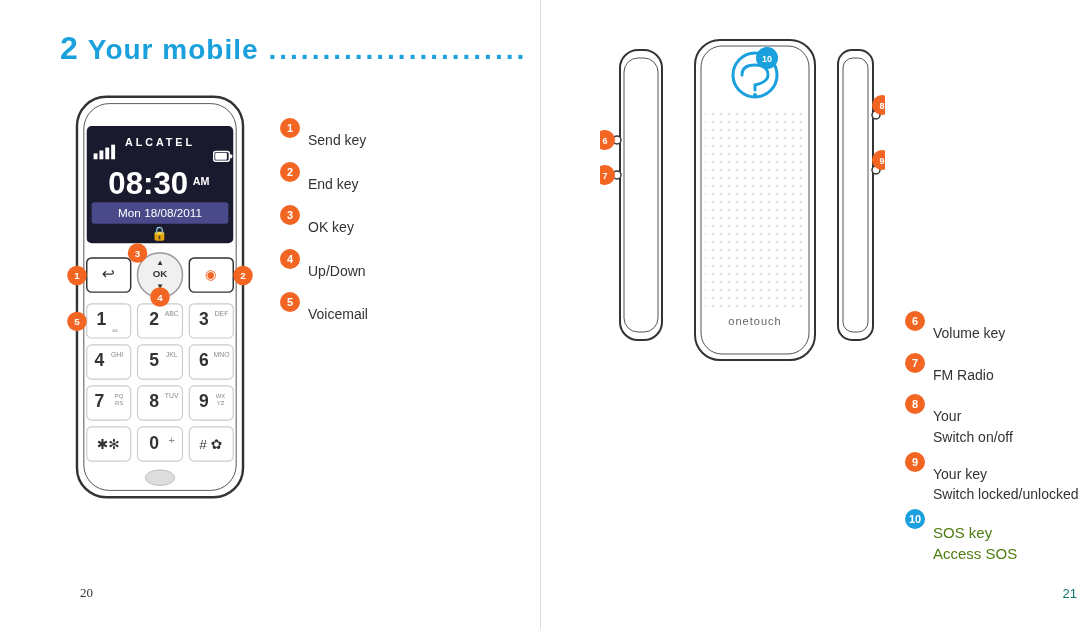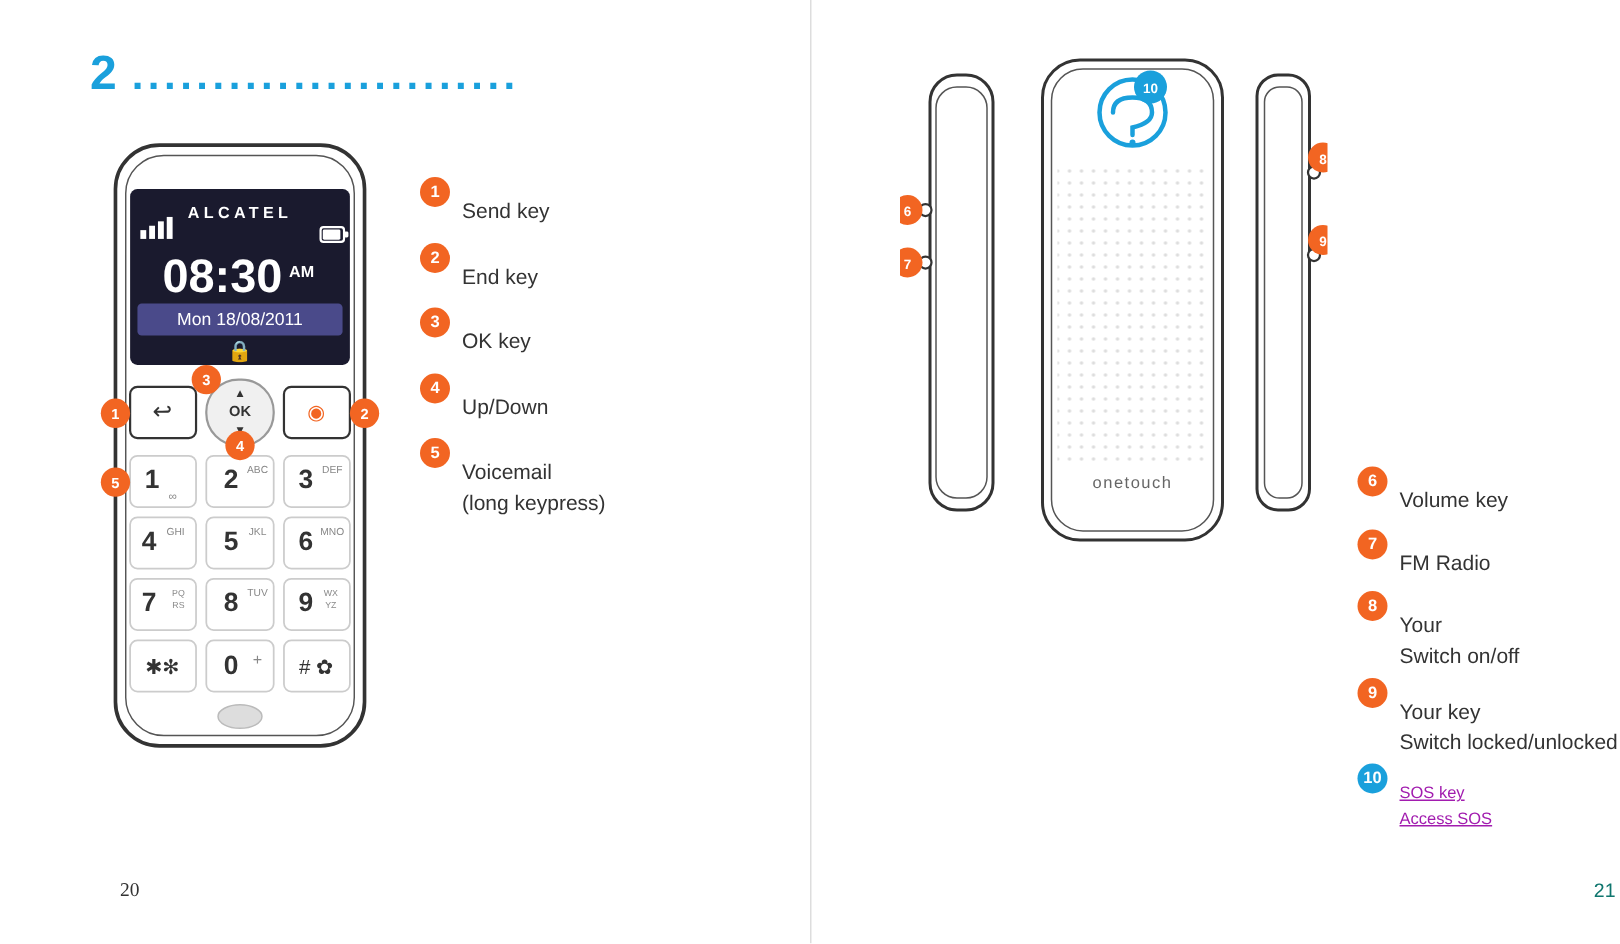--- a/index.html
+++ b/index.html
@@ -172,42 +172,42 @@
 
     .right-feature-sub {
       font-size: 14px;
       color: #333;
       margin-left: 28px;
       margin-top: -6px;
       margin-bottom: 6px;
     }
 
     .sos-text {
-      color: #a21caf;
-      font-size: 11px;
-      text-decoration: underline;
+      color: #4d7c0f;
+      font-size: 15px;
     }
 
     .divider-line {
       position: absolute;
       top: 0;
       bottom: 0;
       left: 540px;
       width: 1px;
       background: #ddd;
     }
   </style>
 </head>
 <body>
 
 <div class="page-container">
 
   <div class="left-page">
     <div class="chapter-heading">
       <span class="chapter-number">2</span>
+      <span class="chapter-title">Your mobile</span>
       <span class="chapter-dots">........................</span>
     </div>
 
     <div class="left-content">
 
       <div class="phone-container">
         <svg class="phone-svg" viewBox="0 0 200 430" xmlns="http://www.w3.org/2000/svg">
 
           <rect x="15" y="10" width="170" height="410" rx="30" ry="30" fill="white" stroke="#333" stroke-width="2.5"></rect>
 
@@ -328,21 +328,20 @@
           <span class="feature-text">OK key</span>
         </div>
         <div class="feature-item">
           <div class="feature-badge">4</div>
           <span class="feature-text">Up/Down</span>
         </div>
         <div class="feature-item">
           <div class="feature-badge">5</div>
           <span class="feature-text">Voicemail</span>
         </div>
-        <div class="feature-sub">(long keypress)</div>
       </div>
     </div>
 
     <div class="page-num-left">20</div>
   </div>
 
   <div class="divider-line"></div>
 
   <div class="right-page">
     <div class="right-content">

